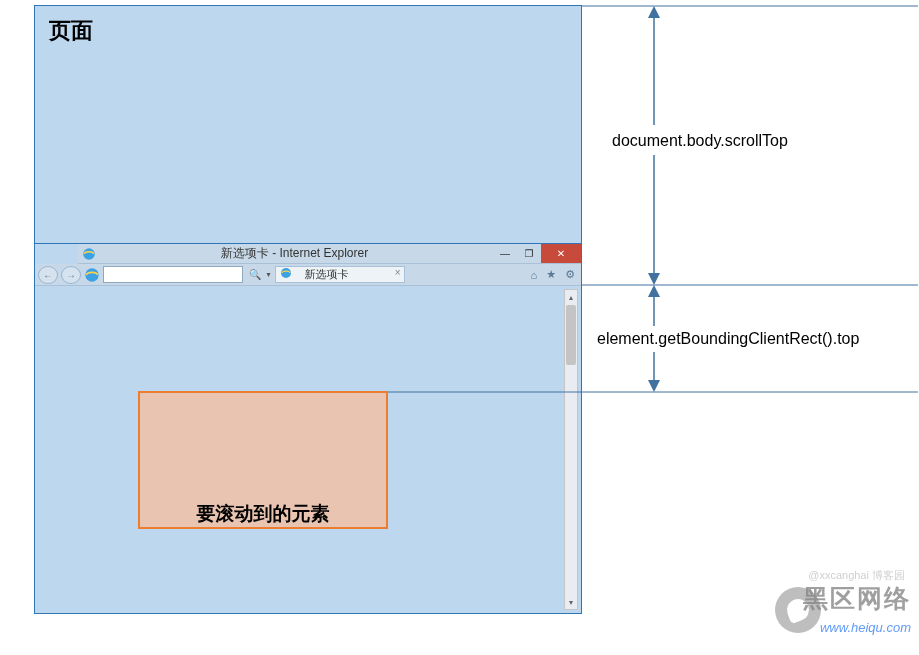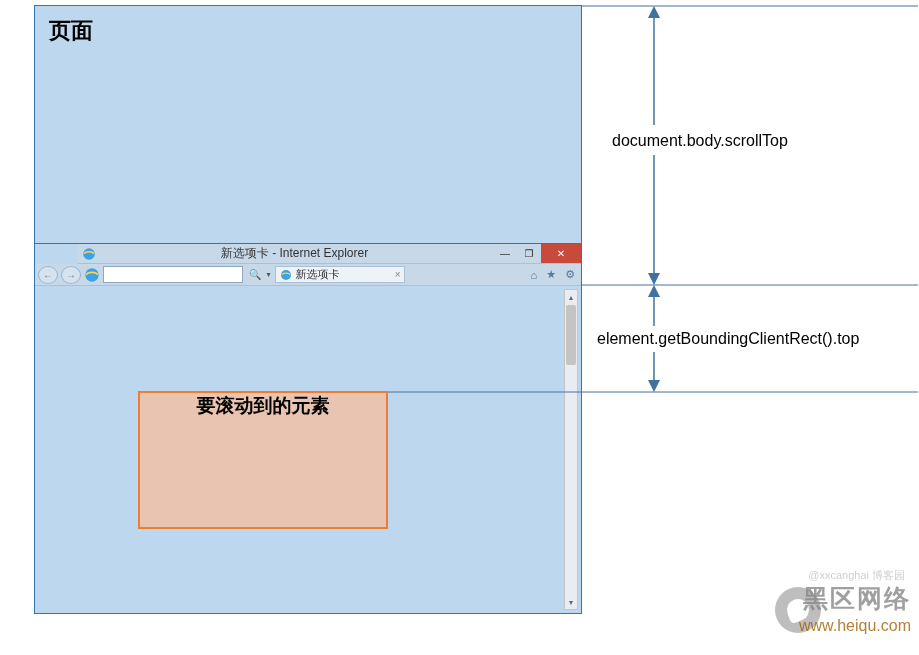--- a/index.html
+++ b/index.html
@@ -32,56 +32,56 @@
     .winbtn { width: 24px; display: flex; align-items: center; justify-content: center; font-size: 10px; color: #333; }
     .winbtn.close { background: #c74a3a; color: #fff; width: 40px; }
 
     .addrbar { height: 22px; background: #c7d9e8; display: flex; align-items: center; gap: 3px; padding: 0 3px; border-bottom: 1px solid #a9c0d6; }
     .navbtn { width: 20px; height: 18px; border: 1px solid #97b5cf; border-radius: 50%; display: flex; align-items: center; justify-content: center; font-size: 10px; color: #5a7a97; background: #d6e3ef; }
     .ie-logo { width: 16px; height: 16px; }
     .url-input { flex: 0 0 100px; height: 17px; background: #fff; border: 1px solid #8fa8be; font-size: 10px; padding: 0 3px; }
     .search-sec { display: flex; align-items: center; }
     .search-ico { font-size: 10px; color: #555; padding: 0 3px; }
     .dd { font-size: 8px; color: #555; padding: 0 2px; }
-    .tab { flex: 0 0 130px; height: 17px; background: #eef3f7; border: 1px solid #a9c0d6; display: flex; align-items: center; font-size: 11px; color: #333; padding: 0 4px; gap: 3px; }
+    .tab { flex: 0 0 130px; height: 17px; background: #eef3f7; border: 1px solid #a9c0d6; display: flex; align-items: flex-start; font-size: 11px; color: #333; padding: 0 4px; gap: 12px; }
     .tab .x { margin-left: auto; font-size: 10px; color: #888; }
     .spacer { flex: 1; }
     .tbicon { font-size: 11px; color: #5a7a97; padding: 0 3px; }
 
     .viewport { position: absolute; left: 0; top: 42px; right: 0; bottom: 0; background: #bdd7ee; }
     .scrollbar { position: absolute; right: 3px; top: 3px; bottom: 3px; width: 14px; background: #e9edf1; border: 1px solid #c5c5c5; }
     .sb-arrow { height: 14px; display: flex; align-items: center; justify-content: center; font-size: 8px; color: #666; }
     .sb-thumb { position: absolute; left: 1px; right: 1px; top: 15px; height: 60px; background: #c4c4c4; border-radius: 2px; }
     .sb-arrow.bottom { position: absolute; bottom: 0; left: 0; right: 0; }
 
     .target-el {
       position: absolute;
       left: 138px; top: 391px;
       width: 250px; height: 138px;
       background: #e9c4b0;
       border: 2px solid #ed7d31;
-      display: flex; align-items: flex-start; justify-content: center;
+      display: flex; align-items: flex-end; justify-content: center;
     }
     .target-el-label { font-size: 19px; font-weight: bold; color: #000; }
 
     svg.overlay { position: absolute; left: 0; top: 0; width: 919px; height: 655px; pointer-events: none; }
 
     .anno { position: absolute; font-size: 16px; font-family: Arial, sans-serif; color: #000; }
     .anno1 { left: 612px; top: 132px; }
     .anno2 { left: 597px; top: 330px; }
 
     .watermark-logo {
       position: absolute; right: 98px; bottom: 22px;
       width: 46px; height: 46px; border-radius: 50%;
       background: #b3b3b3; display: flex; align-items: center; justify-content: center;
       opacity: 0.85;
     }
     .watermark-logo::after { content: ""; width: 22px; height: 22px; background: #fff; border-radius: 50% 50% 50% 4px; transform: rotate(-20deg); }
     .watermark-text1 { position: absolute; right: 8px; bottom: 40px; font-size: 25px; font-weight: bold; color: #888; letter-spacing: 2px; opacity: 0.8; }
-    .watermark-text2 { position: absolute; right: 8px; bottom: 20px; font-size: 16px; color: #a16207; opacity: 0.8; }
+    .watermark-text2 { position: absolute; right: 8px; bottom: 20px; font-size: 13px; color: #3b82f6; opacity: 0.8; font-style: italic; }
     .watermark-text3 { position: absolute; right: 14px; bottom: 72px; font-size: 11px; color: #bbb; opacity: 0.7; margin-top: 16px; }
   </style>
 </head>
 <body>
 
 <div class="page-box">
   <div class="page-label">页面</div>
 </div>
 
 <div class="browser">

